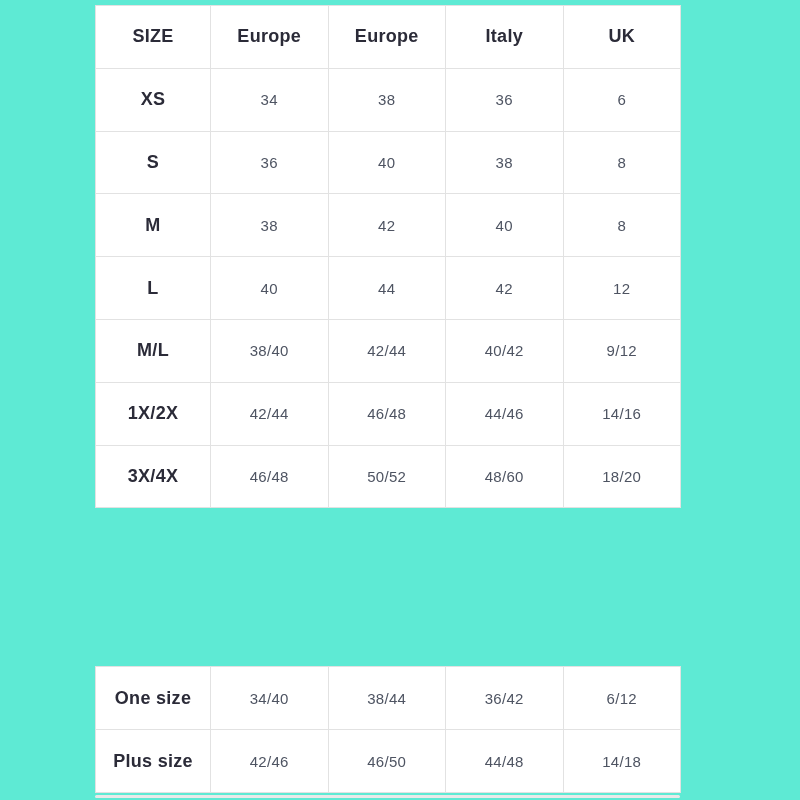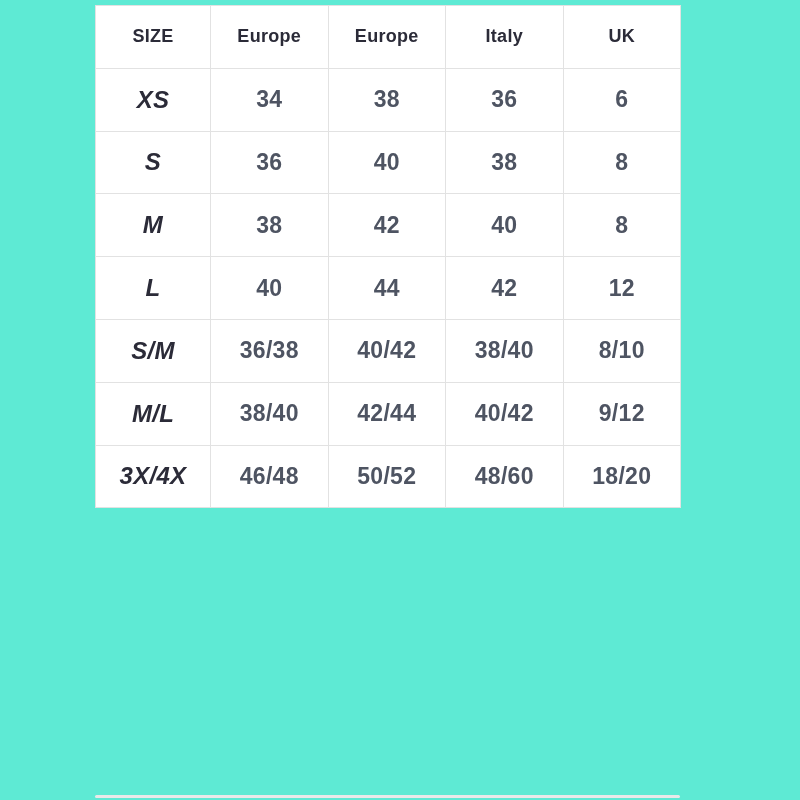--- a/index.html
+++ b/index.html
@@ -29,30 +29,29 @@
     padding: 0;
     overflow: hidden;
   }
   table.size-table th {
     font-size: 18px;
     font-weight: 700;
     color: #2b2b38;
     letter-spacing: 0.3px;
   }
   table.size-table td {
-    font-size: 23px;
-    font-weight: 700;
+    font-size: 15px;
+    font-weight: 400;
     color: #4e5462;
     letter-spacing: 0.3px;
   }
   table.size-table td.size-label {
-    font-size: 24px;
+    font-size: 18px;
     font-weight: 700;
     color: #2b2b38;
-    font-style: italic;
   }
   #main-table {
     left: 95px;
     top: 5px;
     width: 585px;
   }
   #main-table tr { height: 62.8px; }
   #extra-table {
     left: 95px;
     top: 666px;
@@ -114,50 +113,64 @@
           <td>8</td>
         </tr>
         <tr>
           <td class="size-label">L</td>
           <td>40</td>
           <td>44</td>
           <td>42</td>
           <td>12</td>
         </tr>
         <tr>
-          <td class="size-label">S/M</td>
-          <td>36/38</td>
-          <td>40/42</td>
-          <td>38/40</td>
-          <td>8/10</td>
-        </tr>
-        <tr>
           <td class="size-label">M/L</td>
           <td>38/40</td>
           <td>42/44</td>
           <td>40/42</td>
           <td>9/12</td>
+        </tr>
+        <tr>
+          <td class="size-label">1X/2X</td>
+          <td>42/44</td>
+          <td>46/48</td>
+          <td>44/46</td>
+          <td>14/16</td>
         </tr>
         <tr>
           <td class="size-label">3X/4X</td>
           <td>46/48</td>
           <td>50/52</td>
           <td>48/60</td>
           <td>18/20</td>
         </tr>
       </tbody>
   </table>
 
   <table class="size-table" id="extra-table">
     <colgroup>
       <col style="width:115px">
       <col style="width:117.5px">
       <col style="width:117.5px">
       <col style="width:117.5px">
       <col style="width:117.5px">
     </colgroup>
     <tbody id="extra-tbody">
+        <tr>
+          <td class="size-label">One size</td>
+          <td>34/40</td>
+          <td>38/44</td>
+          <td>36/42</td>
+          <td>6/12</td>
+        </tr>
+        <tr>
+          <td class="size-label">Plus size</td>
+          <td>42/46</td>
+          <td>46/50</td>
+          <td>44/48</td>
+          <td>14/18</td>
+        </tr>
       </tbody>
   </table>
 
   <div class="hscrollbar"></div>
 
 </div>
 
 </body></html>

